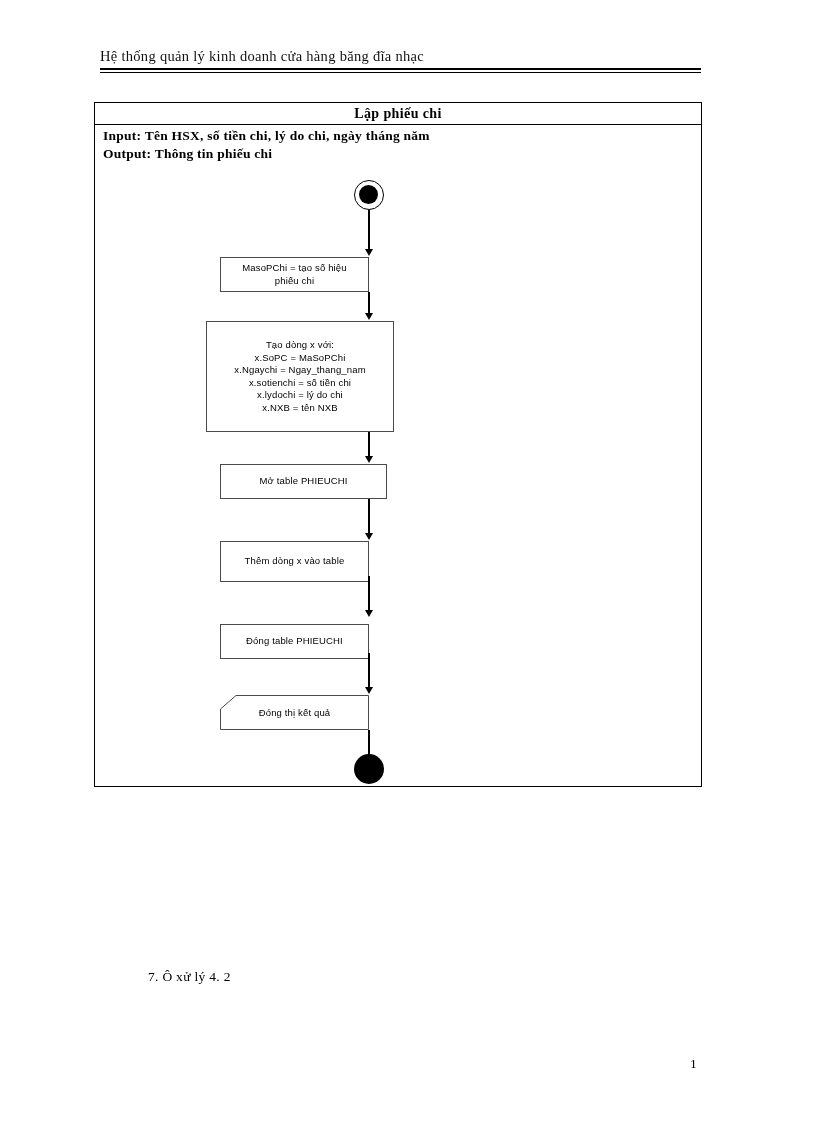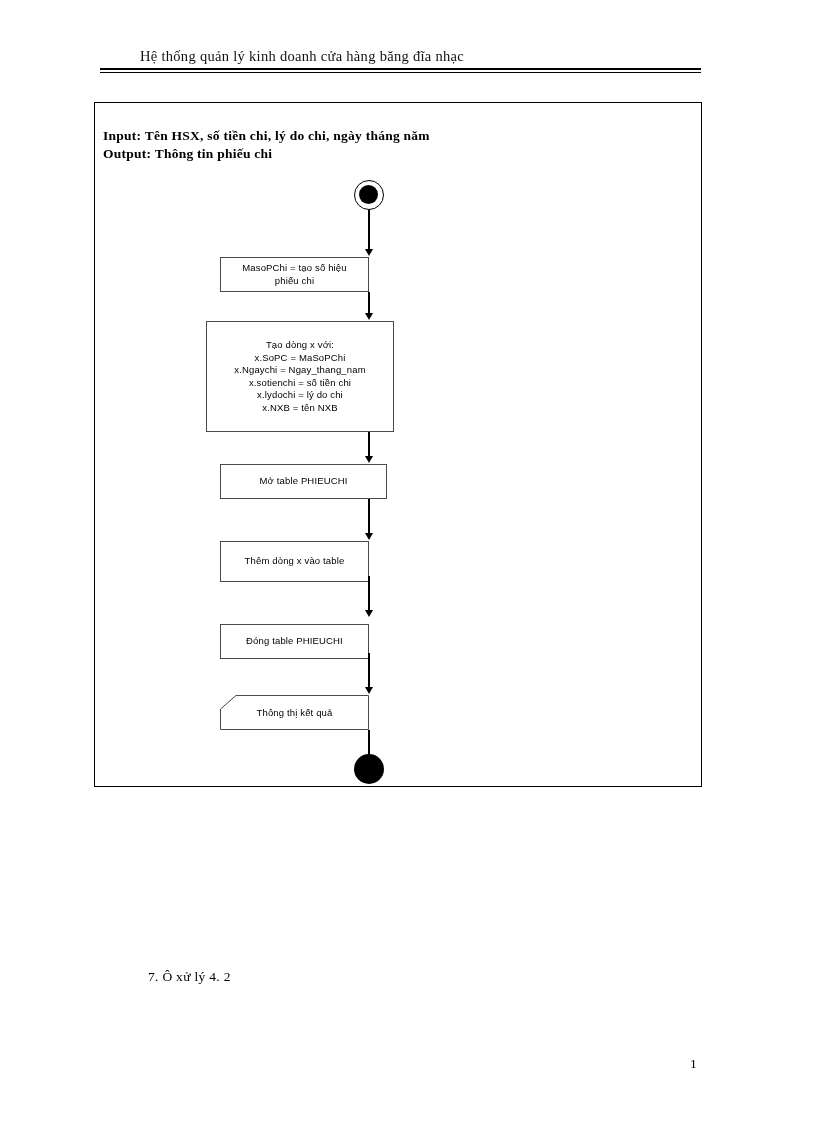--- a/index.html
+++ b/index.html
@@ -32,21 +32,20 @@
     top: 48px;
     width: 600px;
   }
   .doc-header-title {
     font-family: "Liberation Serif", serif;
     font-size: 14.5px;
     letter-spacing: 0.3px;
     white-space: nowrap;
     color: #111;
     padding-bottom: 14px;
-    margin-left: 40px;
   }
   .header-rule-thick {
     position: absolute;
     left: 100px;
     top: 68px;
     width: 601px;
     height: 2px;
     background: #000;
   }
   .header-rule-thin {
@@ -211,20 +210,23 @@
 <div class="page">
 
   <div class="doc-header">
     <div class="doc-header-title">Hệ thống  quản lý kinh  doanh cửa hàng  băng  đĩa nhạc</div>
   </div>
   <div class="header-rule-thick"></div>
   <div class="header-rule-thin"></div>
 
   <div class="figure-frame">
 
+    <div class="figure-title-row">
+      <span class="figure-title">Lập phiếu chi</span>
+    </div>
 
     <div class="io-block">
       <div class="io-line">Input:  Tên HSX, số tiền  chi,  lý do chi,  ngày  tháng  năm</div>
       <div class="io-line">Output:  Thông  tin  phiếu  chi</div>
     </div>
 
     <div class="flow">
 
       <div class="start-node" style="left:259px; top:77px;"></div>
 
@@ -263,21 +265,21 @@
         <span>Đóng table PHIEUCHI</span>
       </div>
 
       <div class="conn" style="left:273.4px; top:550px; height:35px;"></div>
       <div class="arrowhead" style="left:269.5px; top:584px;"></div>
 
       <div class="display-node" style="left:125px; top:592px; width:149px; height:35px;">
         <svg width="149" height="35" viewBox="0 0 149 35">
           <polygon points="0.5,14 16,0.5 148.5,0.5 148.5,34.5 0.5,34.5" fill="#ffffff" stroke="#4a4a4a" stroke-width="1"></polygon>
         </svg>
-        <span class="display-label">Thông thị kết quả</span>
+        <span class="display-label">Đóng thị kết quả</span>
       </div>
 
       <div class="conn" style="left:273.4px; top:627px; height:37px;"></div>
       <div class="arrowhead" style="left:269.5px; top:663px;"></div>
 
       <div class="end-node" style="left:259px; top:651px;"></div>
 
     </div>
   </div>
 

